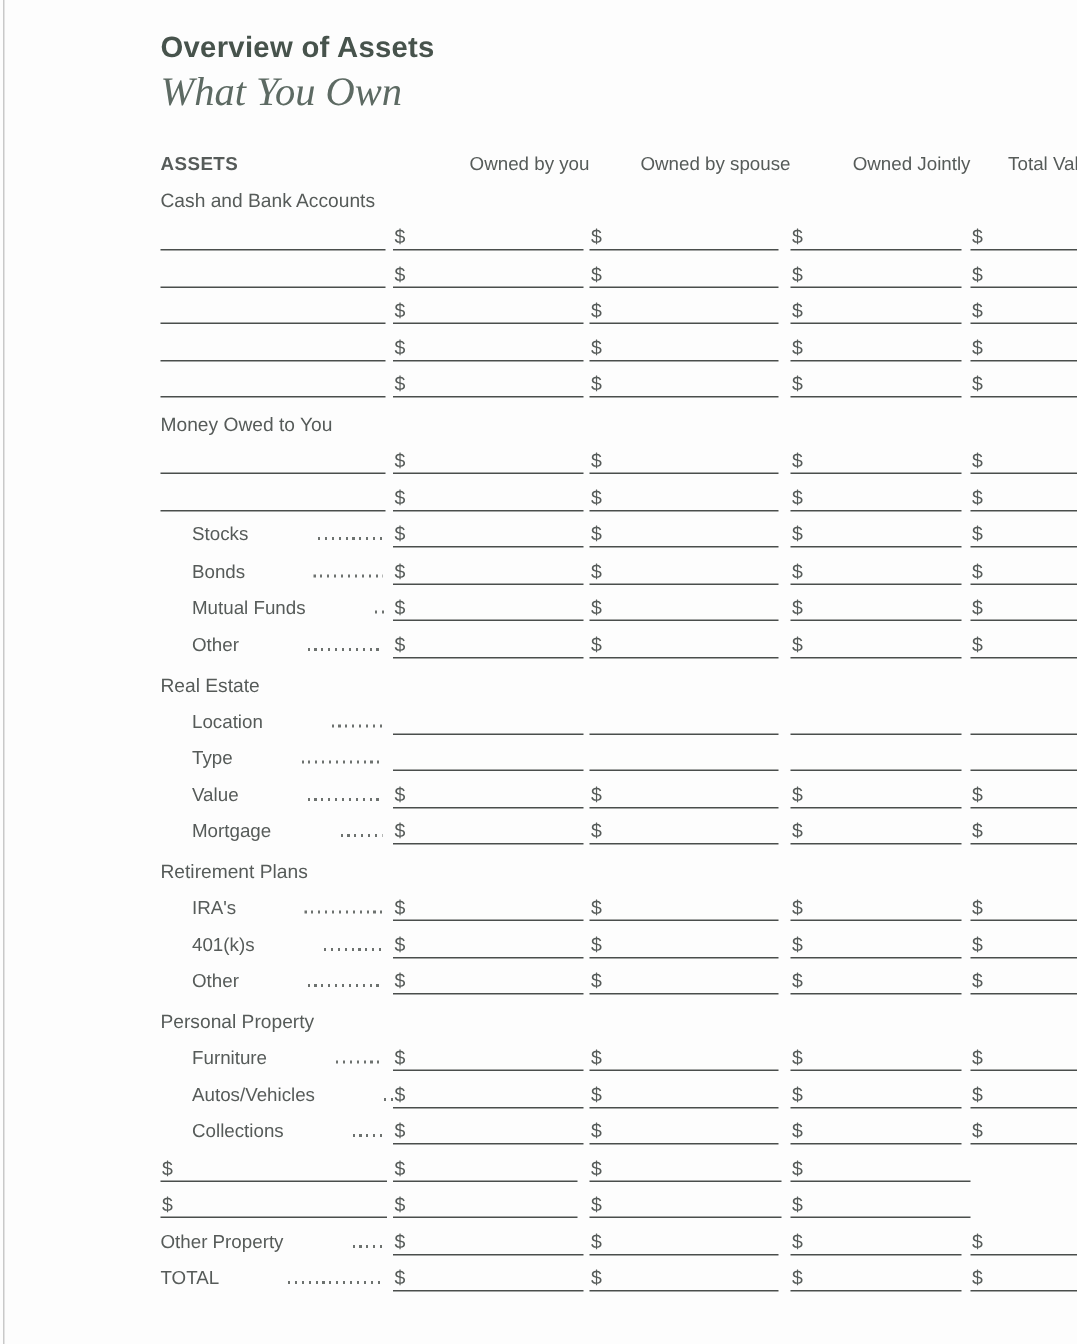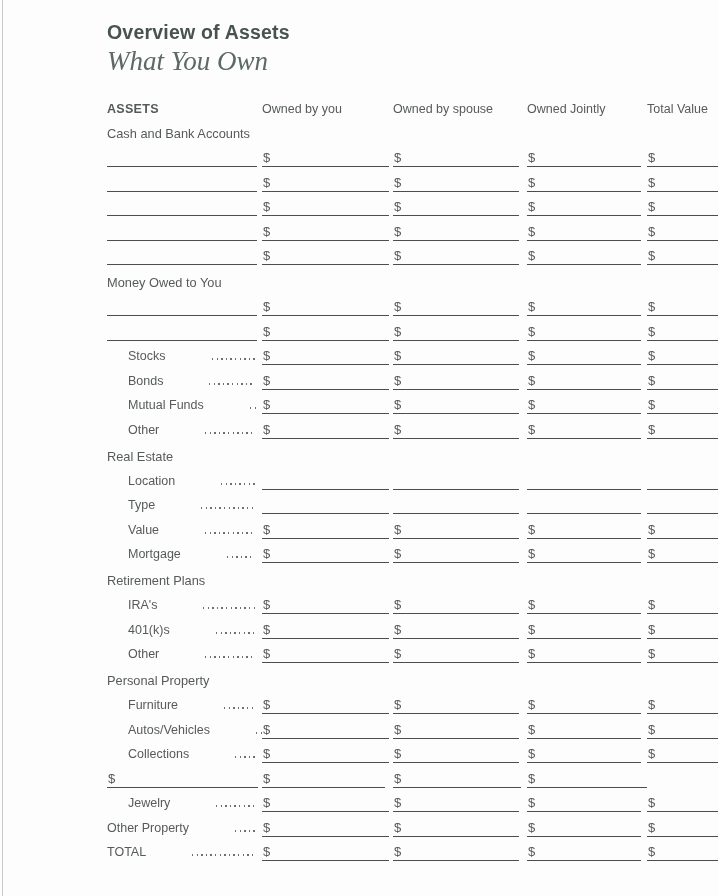--- a/index.html
+++ b/index.html
@@ -32,21 +32,21 @@
   }
   .grid{
     display:grid;
     grid-template-columns:155px 131px 134px 120px 86px;
   }
   .header-row{
     margin-top:25px;
     font-size:12.5px;
     color:var(--text);
   }
-  .header-row .hc{text-align:left;}
+  .header-row .hc{text-align:right;}
   .header-row .ha{text-align:left;font-weight:bold;letter-spacing:.3px;}
   .section-title{
     margin-top:10px;
     height:16.5px;
     font-size:12.8px;
     color:var(--text);
   }
   .row{height:24.5px;}
   .cell{
     position:relative;
@@ -453,24 +453,20 @@
             <span class="dollar">$</span>
           </div>
           <div class="cell u v3">
             <span class="dollar">$</span>
           </div>
           <div class="cell u v4">
             <span class="dollar">$</span>
           </div>
         </div>
         <div class="grid row">
-          <div class="cell lbl indent">
-            <span class="txt">Jewelry</span>
-            <span class="leader"></span>
-          </div>
           <div class="cell u v1">
             <span class="dollar">$</span>
           </div>
           <div class="cell u v2">
             <span class="dollar">$</span>
           </div>
           <div class="cell u v3">
             <span class="dollar">$</span>
           </div>
           <div class="cell u v4">

